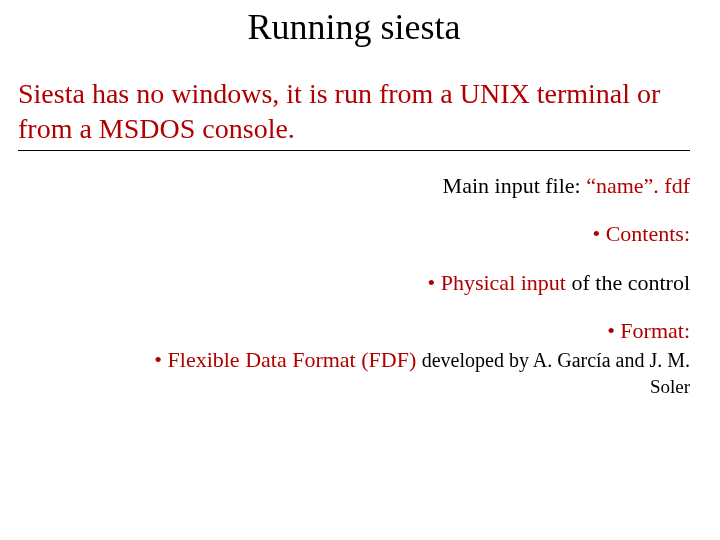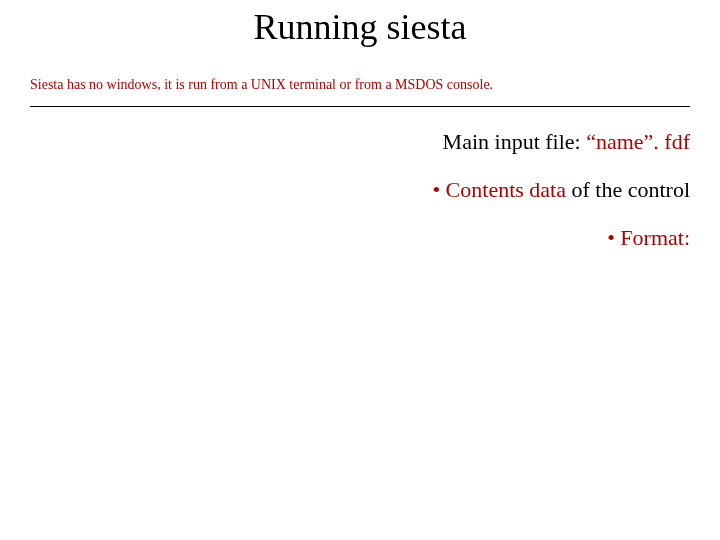--- a/index.html
+++ b/index.html
@@ -5,35 +5,35 @@
   * { margin: 0; padding: 0; box-sizing: border-box; }
   body {
     width: 720px;
     height: 540px;
     background: #ffffff;
     font-family: "Times New Roman", Times, serif;
     color: #000;
     overflow: hidden;
   }
   .slide {
-    padding: 6px 30px 10px 30px;
+    padding: 6px 30px 10px 18px;
   }
   .title {
     text-align: center;
     font-size: 36px;
     font-weight: 400;
     margin-bottom: 28px;
     margin-left: 110px;
     margin-right: 110px;
   }
   .intro {
-    font-size: 14px;
+    font-size: 28px;
     color: #b00000;
     line-height: 1.25;
-    margin-bottom: 12px;
+    margin-bottom: 4px;
   }
   .hr {
     border: none;
     border-top: 1.5px solid #000;
     margin: 4px 0 22px 0;
   }
   .line {
     font-size: 22px;
     line-height: 1.2;
     margin-bottom: 22px;
@@ -53,23 +53,29 @@
   <h1 class="title">Running siesta</h1>
 
   <p class="intro">Siesta has no windows, it is run from a UNIX terminal or from a MSDOS console.</p>
 
   <hr class="hr">
 
   <p class="line">
     <span>Main input file: </span><span class="red">“name”. fdf</span>
   </p>
 
+  <p class="line">
+    <span class="bullet">• </span><span class="red">Contents:</span>
+  </p>
 
   <p class="line">
-    <span class="bullet">• </span><span class="red">Contents data</span><span> of the control</span>
+    <span class="bullet">• </span><span class="red">Physical input</span><span> of the control</span>
   </p>
 
 
   <p class="line tight">
     <span class="bullet">• </span><span class="red">Format:</span>
   </p>
 
+  <p class="line last">
+    <span class="bullet">• </span><span class="red">Flexible Data Format (FDF) </span><span class="small">developed by A. García and J. M. </span><br><span class="smaller">Soler</span>
+  </p>
 </div>
 
 </body></html>

